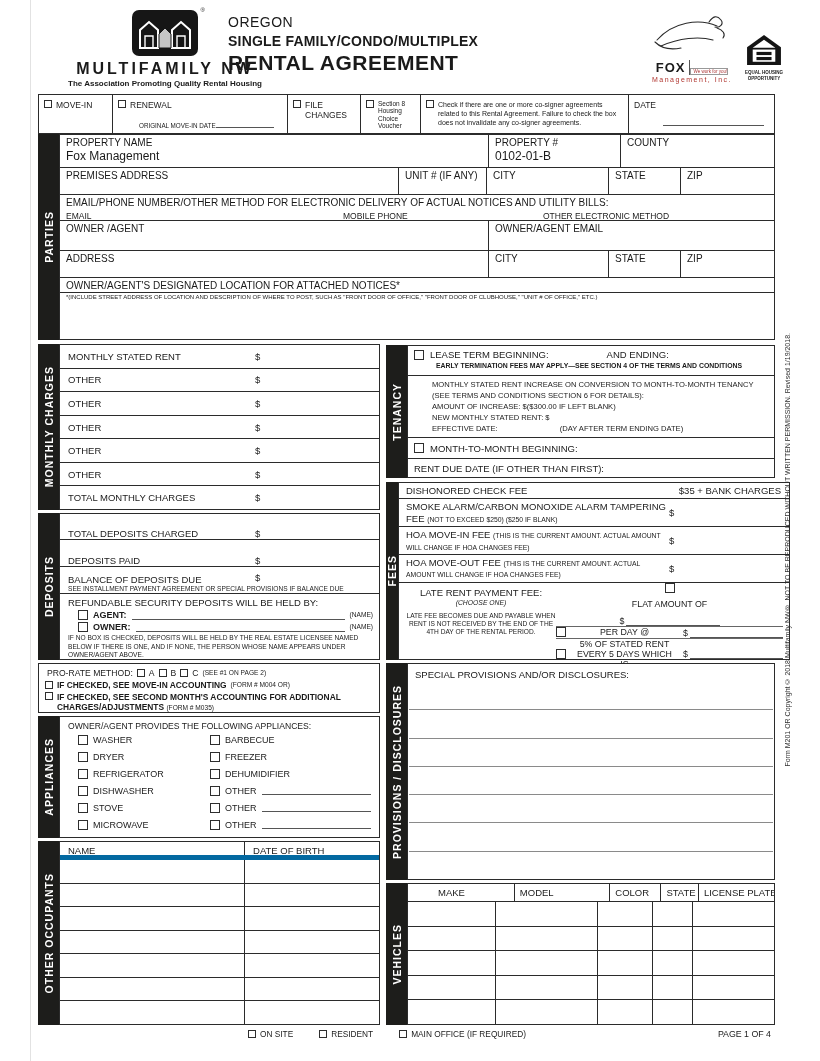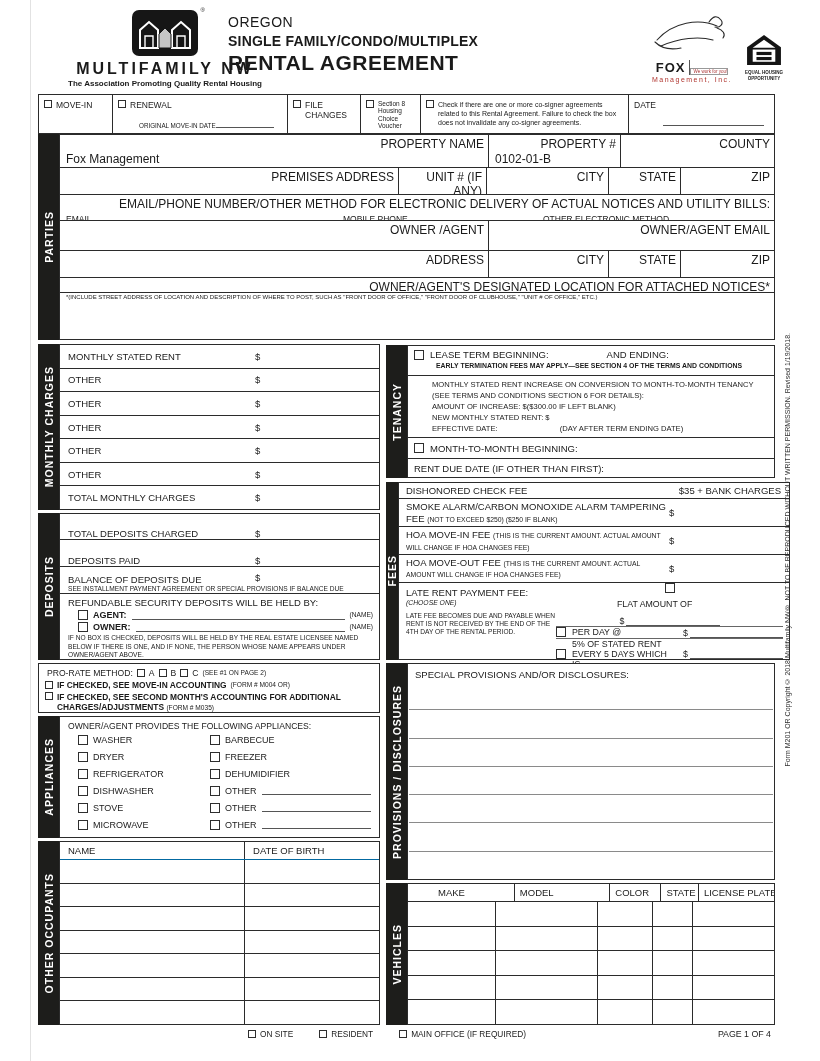--- a/index.html
+++ b/index.html
@@ -26,21 +26,21 @@
   .eho-text { font-size:4.5px; font-weight:bold; line-height:1.25; margin-top:2px; }
 
   
   .cb { display:inline-block; width:10px; height:10px; border:1.2px solid #2e2e2e; background:#fff; flex:none; vertical-align:-1px; }
   .cb.sm { width:8px; height:8px; }
   .blank { border-bottom:1px solid #555; flex:1; height:9px; }
   .bar { width:21px; background:#1d1d1b; color:#fff; display:flex; align-items:center; justify-content:center; }
   .bar span { writing-mode:vertical-rl; transform:rotate(180deg); font-weight:bold; font-size:10.5px; letter-spacing:1px; white-space:nowrap; }
   .sec { position:absolute; display:flex; }
   .sec-body { flex:1; border:1px solid #2b2b2b; background:#fff; display:flex; flex-direction:column; }
-  .lblsm { font-size:12px;text-align:right; }
+  .lblsm { font-size:10px; }
   .note { font-size:6.6px; line-height:1.25; }
 
   
   .toprow { position:absolute; left:38px; top:94px; width:737px; height:40px; border:1.5px solid #2b2b2b; display:flex; }
   .toprow .cell { border-right:1px solid #2b2b2b; padding:5px 4px 2px 5px; position:relative; font-size:8.5px; }
   .toprow .cell:last-child { border-right:none; }
   .chkline { display:flex; align-items:flex-start; gap:4px; }
   .omid { position:absolute; left:26px; bottom:4px; font-size:6.3px; white-space:nowrap; }
   .omid .ul { display:inline-block; width:58px; border-bottom:1px solid #555; height:7px; }
   .s8 { font-size:6.5px; line-height:1.15; }
@@ -74,21 +74,21 @@
 
   #appliances { left:38px; top:716px; width:342px; height:122px; }
   .ap-head { font-size:8.6px; padding:4px 0 1px 8px; }
   .ap-grid { flex:1; display:flex; padding:0 8px 4px 18px; }
   .ap-col { display:flex; flex-direction:column; }
   .ap-col1 { width:132px; }
   .ap-col2 { flex:1; }
   .ap-item { flex:1; display:flex; align-items:center; gap:5px; font-size:9px; }
 
   #occupants { left:38px; top:841px; width:342px; height:184px; }
-  .oc-head { height:18px; display:flex; border-bottom:1px solid #0369a1; font-size:9.5px; }
+  .oc-head { height:18px; display:flex; border-bottom:5px solid #0369a1; font-size:9.5px; }
   .oc-name { width:58%; border-right:1px solid #2b2b2b; padding:3px 0 0 8px; }
   .oc-dob { flex:1; padding:3px 0 0 8px; }
   .oc-row { flex:1; display:flex; border-bottom:1px solid #2b2b2b; }
   .oc-row:last-child { border-bottom:none; }
   .oc-c1 { width:58%; border-right:1px solid #2b2b2b; }
 
   
   #tenancy { left:386px; top:345px; width:389px; height:133px; }
   .tn-r1 { height:30px; border-bottom:1px solid #2b2b2b; padding:3px 4px 0 6px; }
   .tn-l1 { display:flex; align-items:center; gap:6px; font-size:9.5px; }
@@ -430,21 +430,21 @@
         <div class="fee-amt">$</div>
       </div>
       <div class="fee-row" style="height:30px;">
         <div class="fl"><span>HOA MOVE-IN FEE</span> <span class="fee-note">(THIS IS THE CURRENT AMOUNT. ACTUAL AMOUNT WILL CHANGE IF HOA CHANGES FEE)</span></div>
         <div class="fee-amt">$</div>
       </div>
       <div class="fee-row" style="height:31px;">
         <div class="fl"><span>HOA MOVE-OUT FEE</span> <span class="fee-note">(THIS IS THE CURRENT AMOUNT. ACTUAL AMOUNT WILL CHANGE IF HOA CHANGES FEE)</span></div>
         <div class="fee-amt">$</div>
       </div>
-      <div class="fee-row" style="flex:1; border-bottom:none; align-items:stretch;">
+      <div class="fee-row" style="flex:1; border-bottom:none; align-items:stretch;text-align:center;">
         <div class="late-left">
           <div>LATE RENT PAYMENT FEE:</div>
           <div class="choose">(CHOOSE ONE)</div>
           <div class="note">LATE FEE BECOMES DUE AND PAYABLE WHEN RENT IS NOT RECEIVED BY THE END OF THE 4TH DAY OF THE RENTAL PERIOD.</div>
         </div>
         <div class="late-right">
           <div class="opt" style="border-bottom:1px solid #666;flex-direction:column;">
             <span class="cb"></span>
             <span style="width:105px;">FLAT AMOUNT OF</span>
             <span class="amt">

